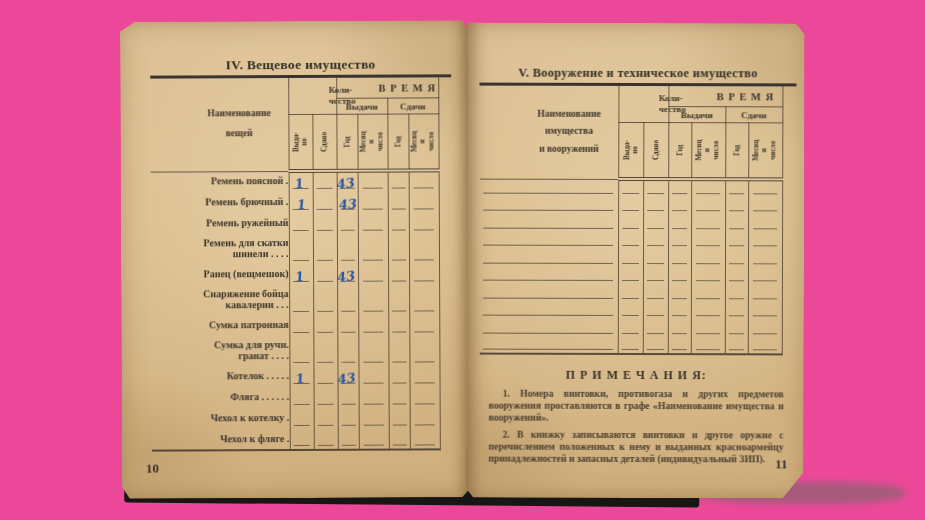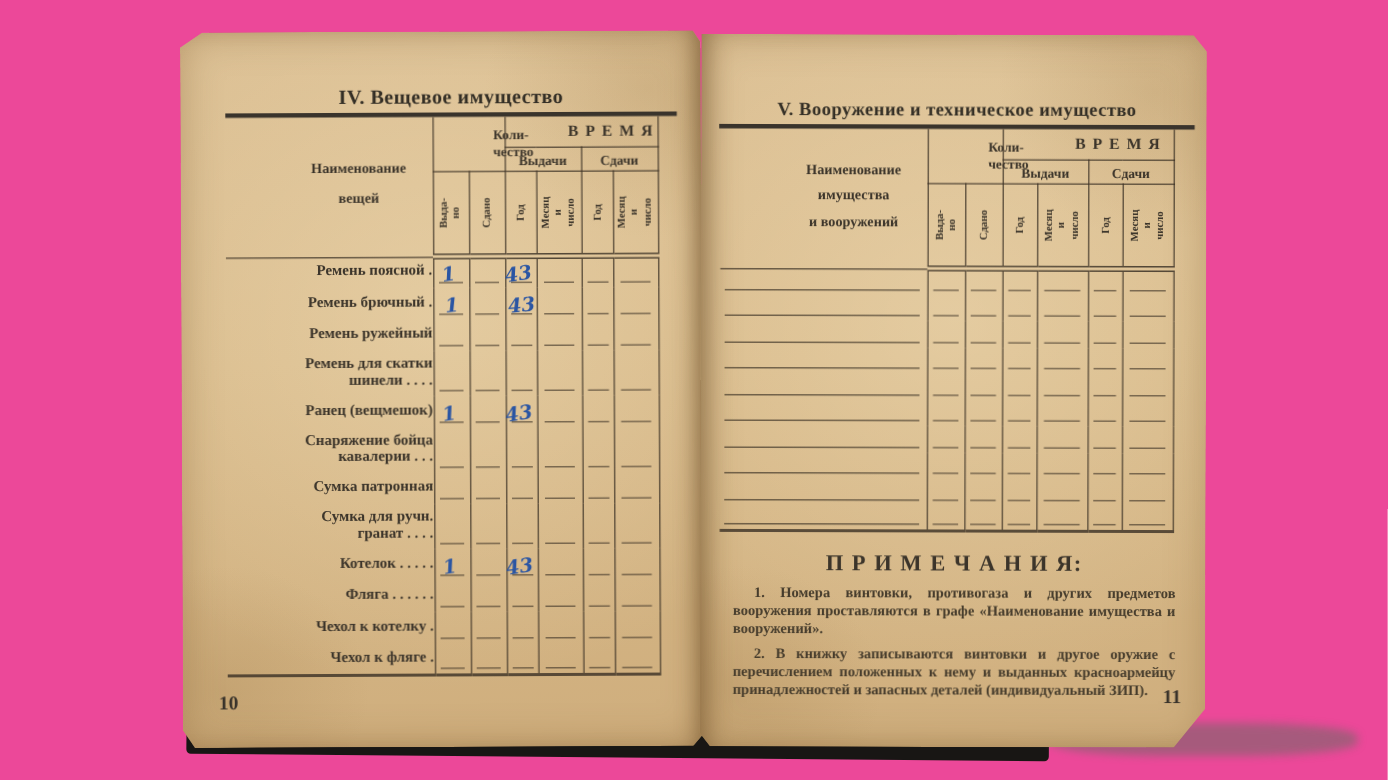--- a/index.html
+++ b/index.html
@@ -87,21 +87,21 @@
 
   .hand {
     position:absolute; left:0; right:0; bottom:2px; text-align:center;
     font-family:"DejaVu Serif", serif; font-style:italic; font-weight:bold;
     font-size:13px; line-height:1; color:#2a55a3; transform:rotate(-5deg);
     filter:none;
   }
   tr:nth-child(odd) .hand { transform:rotate(-8deg) translateX(-2px); }
 
   .notes { margin:13px 20px 0 22px; }
-  .notes-head { text-align:center; font-size:15px; font-weight:bold; letter-spacing:1px; color:#3b342a; }
+  .notes-head { text-align:center; font-size:12px; font-weight:bold; letter-spacing:1px; color:#3b342a; }
   .note { margin:5px 0 0; font-size:9.7px; font-weight:bold; color:#463c2c;
           text-align:justify; text-indent:14px; line-height:1.24; }
 
   .pagenum { position:absolute; font-size:13px; font-weight:bold; color:#38322a; }
   .pn-left  { left:24px;  bottom:22px; }
   .pn-right { right:16px; bottom:26px;margin-left:28px; }
 </style>
 </head>
 <body>
 

